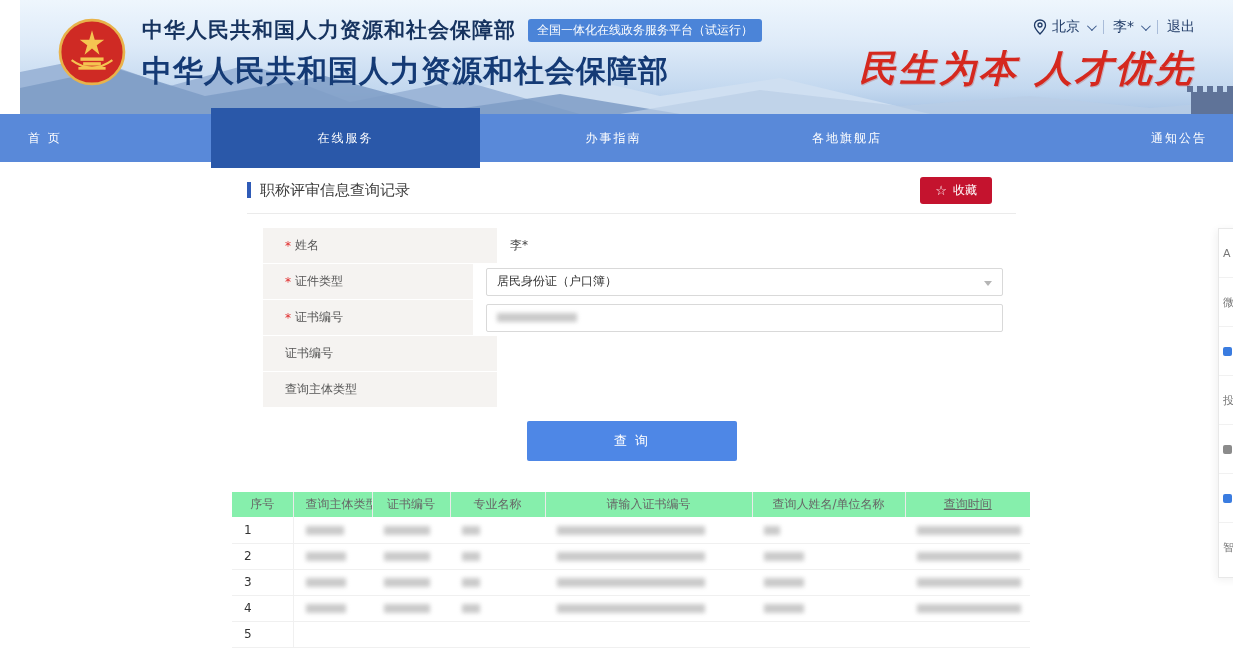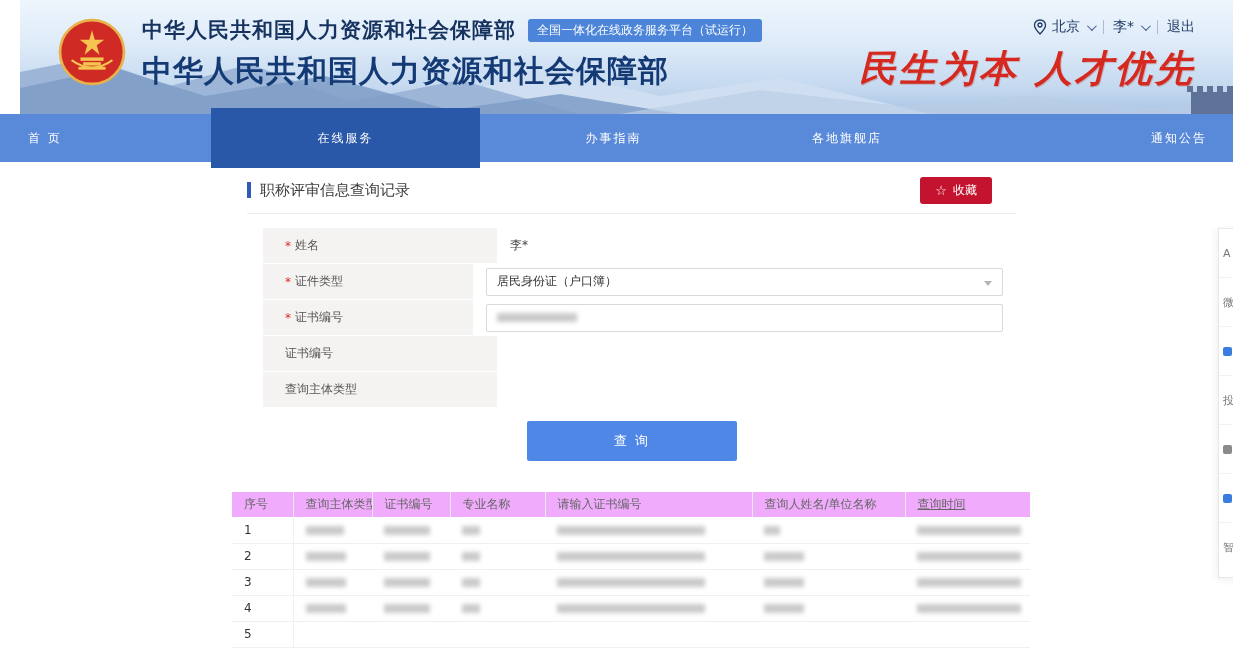--- a/index.html
+++ b/index.html
@@ -101,22 +101,22 @@
 
   .query-btn {
     display:block; margin:14px 0 0 297px; width:210px; height:40px;
     background:#4e87e6; color:#fff; border:none; border-radius:2px;
     font-size:13px; letter-spacing:2px; cursor:pointer; font-family:inherit;
   }
 
   
   .results { margin:31px 0 0 2px; width:798px; border-collapse:collapse; table-layout:fixed; }
   .results th {
-    background:#f0abfc; font-weight:normal; font-size:12px; color:#666;
-    text-align:left; height:25px; padding:0 12px; border-right:1px solid #eaeaea;
+    background:#86efac; font-weight:normal; font-size:12px; color:#666;
+    text-align:center; height:25px; padding:0 12px; border-right:1px solid #eaeaea;
     white-space:nowrap; overflow:hidden;
   }
   .results th:last-child { border-right:none;text-decoration:underline; }
   .results td {
     height:26px; padding:0 12px; border-bottom:1px solid #f0f0f0;
     font-size:12px; color:#333; white-space:nowrap; overflow:hidden;
   }
   .results td.idx { border-right:1px solid #f0f0f0; }
   col.c1{width:61px} col.c2{width:79px} col.c3{width:78px} col.c4{width:95px}
   col.c5{width:207px} col.c6{width:153px} col.c7{width:125px}

